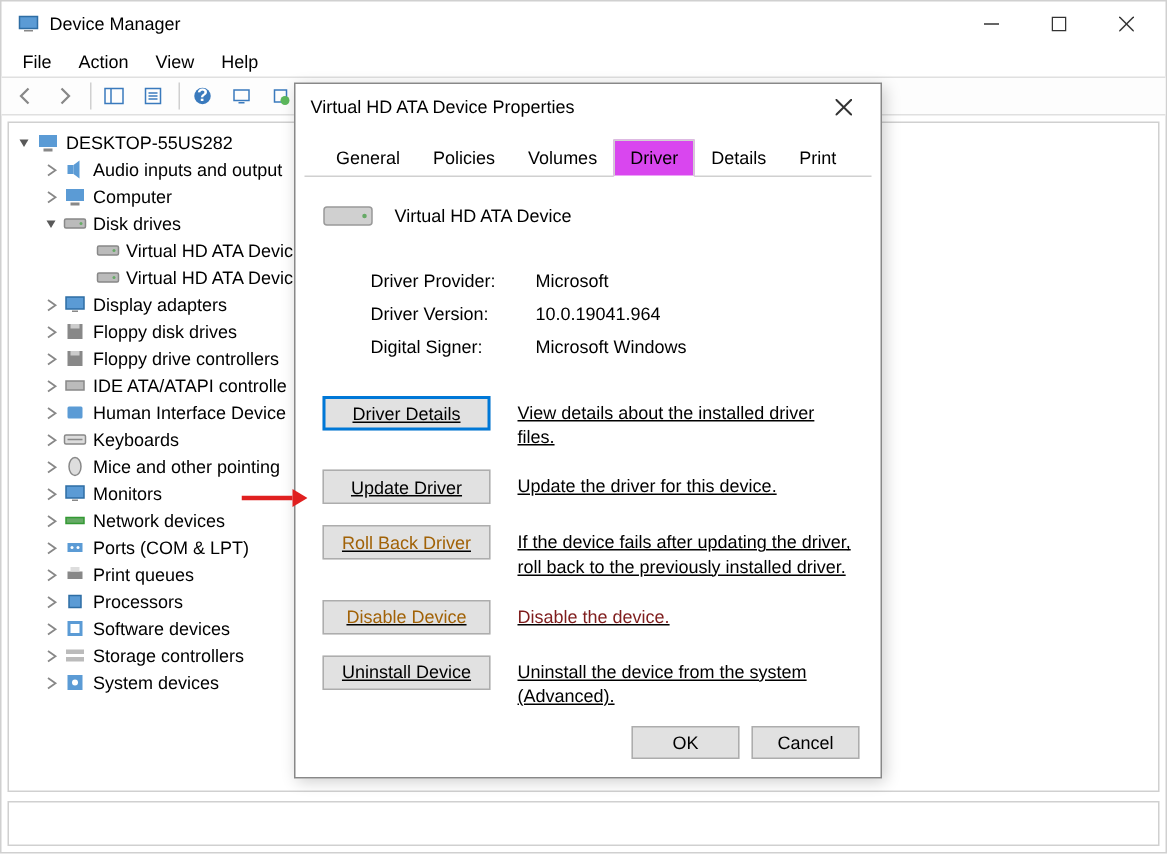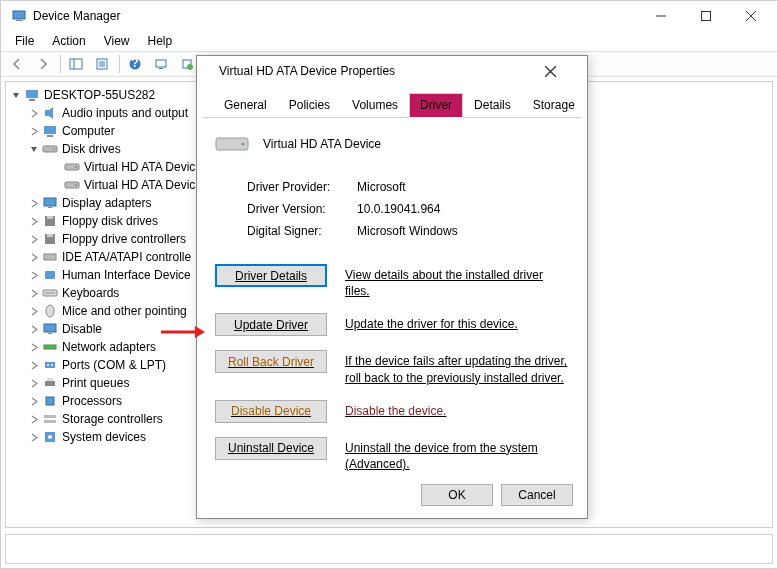--- a/index.html
+++ b/index.html
@@ -26,27 +26,27 @@
 .tree-node .expander { width: 12px; height: 12px; display: flex; align-items: center; justify-content: center; margin-right: 2px; color: #666; }
 .tree-node .nicon { width: 16px; height: 16px; margin-right: 4px; display: flex; align-items: center; justify-content: center; }
 .tree-node.depth-0 { padding-left: 4px; }
 .tree-node.depth-1 { padding-left: 22px; }
 .tree-node.depth-2 { padding-left: 44px; }
 
 .status-area { position: absolute; left: 4px; bottom: 4px; right: 4px; height: 30px; border: 1px solid #d0d0d0; }
 
 
 .dialog { position: absolute; left: 196px; top: 55px; width: 392px; height: 464px; background: #fff; border: 1px solid #888; box-shadow: 2px 2px 10px rgba(0,0,0,0.2); }
-.dlg-titlebar { height: 30px; display: flex; align-items: center; padding: 0 22px; }
+.dlg-titlebar { height: 30px; display: flex; align-items: center; padding: 0 10px; }
 .dlg-title { flex: 1; font-size: 12px; }
 .dlg-close { width: 30px; height: 24px; display: flex; align-items: center; justify-content: center; }
 
 .tabs { display: flex; padding: 6px 10px 0 10px; border-bottom: 1px solid #d0d0d0; margin: 0 6px; }
 .tab { padding: 4px 10px 5px 10px; border: 1px solid transparent; border-bottom: none; position: relative; top: 1px; cursor: default; }
-.tab.active { border-color: #d0d0d0; background: #be185d; border-bottom: 1px solid #fff; }
+.tab.active { border-color: #d0d0d0; background: #d946ef; border-bottom: 1px solid #fff; }
 
 .tab-content { padding: 14px 18px; }
 .device-header { display: flex; align-items: center; margin-bottom: 20px; }
 .device-icon { width: 32px; height: 24px; margin-right: 16px; }
 .info-grid { margin-left: 32px; }
 .info-row { display: flex; height: 22px; align-items: center; }
 .info-label { width: 110px; }
 .info-value { }
 
 .action-row { display: flex; align-items: flex-start; margin-top: 14px; text-decoration: underline; }
@@ -326,34 +326,34 @@
             <svg width="9" height="9" viewBox="0 0 9 9">
               <path d="M2 1 L7 4.5 L2 8" fill="none" stroke="#888" stroke-width="1.2"></path>
             </svg>
           </span>
           <span class="nicon">
             <svg width="16" height="16">
               <rect x="2" y="3" width="12" height="8" fill="#5b9bd5" stroke="#2e6da4"></rect>
               <rect x="6" y="12" width="4" height="1" fill="#888"></rect>
             </svg>
           </span>
-          <span>Disable</span>
+          <span>Monitors</span>
         </div>
         <div class="tree-node depth-1">
           <span class="expander">
             <svg width="9" height="9" viewBox="0 0 9 9">
               <path d="M2 1 L7 4.5 L2 8" fill="none" stroke="#888" stroke-width="1.2"></path>
             </svg>
           </span>
           <span class="nicon">
             <svg width="16" height="16">
               <rect x="2" y="6" width="12" height="4" fill="#6a6" stroke="#393"></rect>
             </svg>
           </span>
-          <span>Network adapters</span>
+          <span>Network devices</span>
         </div>
         <div class="tree-node depth-1">
           <span class="expander">
             <svg width="9" height="9" viewBox="0 0 9 9">
               <path d="M2 1 L7 4.5 L2 8" fill="none" stroke="#888" stroke-width="1.2"></path>
             </svg>
           </span>
           <span class="nicon">
             <svg width="16" height="16">
               <rect x="3" y="5" width="10" height="6" fill="#5b9bd5"></rect>
@@ -382,20 +382,34 @@
             <svg width="9" height="9" viewBox="0 0 9 9">
               <path d="M2 1 L7 4.5 L2 8" fill="none" stroke="#888" stroke-width="1.2"></path>
             </svg>
           </span>
           <span class="nicon">
             <svg width="16" height="16">
               <rect x="4" y="4" width="8" height="8" fill="#5b9bd5" stroke="#2e6da4"></rect>
             </svg>
           </span>
           <span>Processors</span>
+        </div>
+        <div class="tree-node depth-1">
+          <span class="expander">
+            <svg width="9" height="9" viewBox="0 0 9 9">
+              <path d="M2 1 L7 4.5 L2 8" fill="none" stroke="#888" stroke-width="1.2"></path>
+            </svg>
+          </span>
+          <span class="nicon">
+            <svg width="16" height="16">
+              <rect x="3" y="3" width="10" height="10" fill="#5b9bd5"></rect>
+              <rect x="5" y="5" width="6" height="6" fill="#fff"></rect>
+            </svg>
+          </span>
+          <span>Software devices</span>
         </div>
         <div class="tree-node depth-1">
           <span class="expander">
             <svg width="9" height="9" viewBox="0 0 9 9">
               <path d="M2 1 L7 4.5 L2 8" fill="none" stroke="#888" stroke-width="1.2"></path>
             </svg>
           </span>
           <span class="nicon">
             <svg width="16" height="16">
               <rect x="2" y="4" width="12" height="3" fill="#bbb"></rect>
@@ -434,21 +448,21 @@
         </svg>
       </div>
   </div>
 
   <div class="tabs">
     <div class="tab">General</div>
     <div class="tab">Policies</div>
     <div class="tab">Volumes</div>
     <div class="tab active">Driver</div>
     <div class="tab">Details</div>
-    <div class="tab">Storage</div>
+    <div class="tab">Print</div>
   </div>
 
   <div class="tab-content">
     <div class="device-header">
       <span class="device-icon">
         <svg width="34" height="24" viewBox="0 0 34 24">
             <rect x="1" y="6" width="32" height="12" rx="2" fill="#d0d0d0" stroke="#999"></rect>
             <circle cx="28" cy="12" r="1.5" fill="#6a6"></circle>
           </svg>
       </span>

